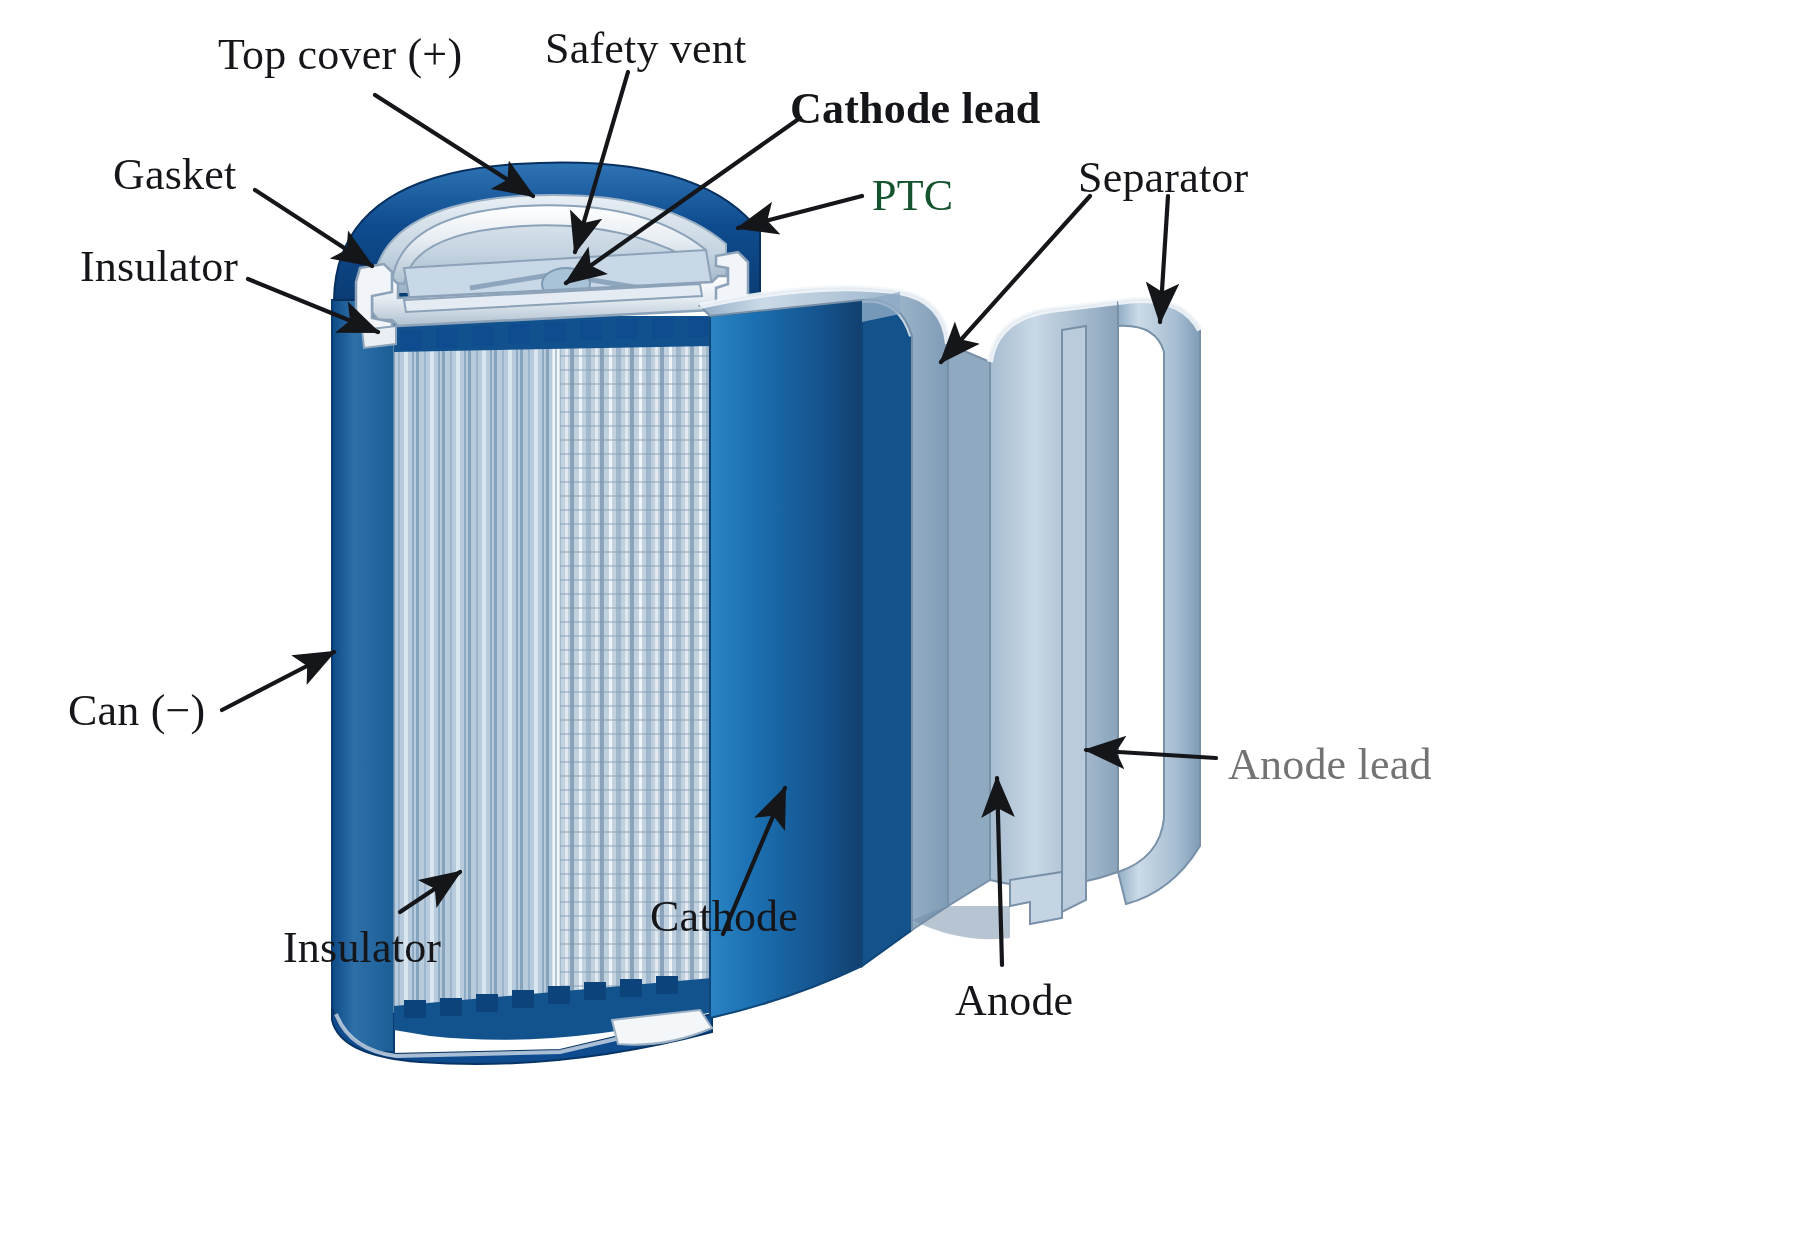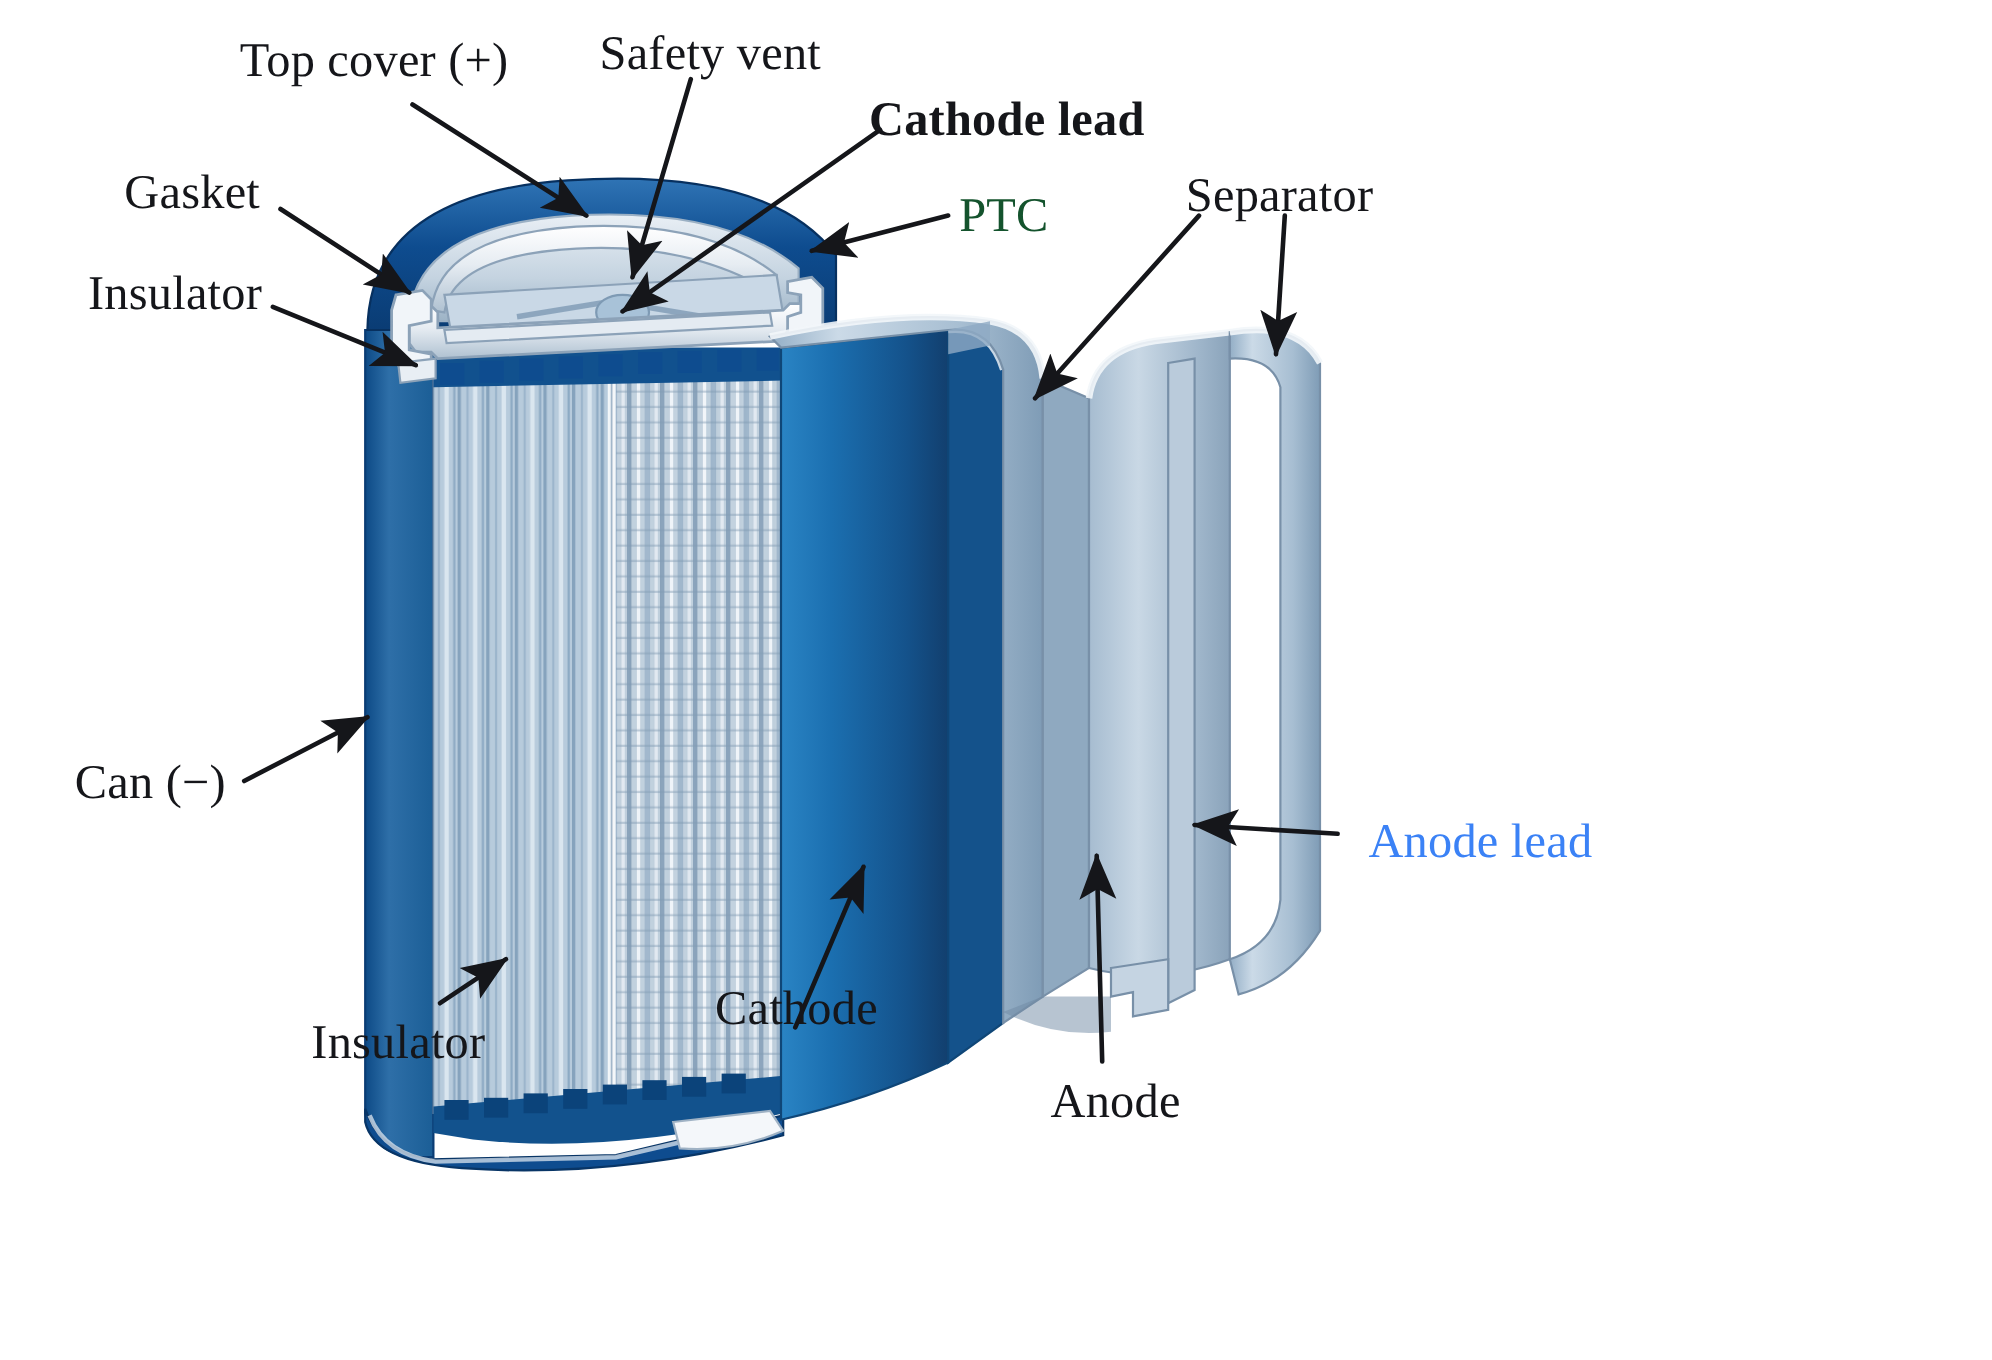--- a/index.html
+++ b/index.html
@@ -214,19 +214,19 @@
 
   <div id="labels">
       <div class="lbl" style="left: 218px; top: 32px; color: rgb(21, 22, 26);">Top cover (+)</div>
       <div class="lbl" style="left: 545px; top: 26px; color: rgb(21, 22, 26);">Safety vent</div>
       <div class="lbl" style="left: 790px; top: 86px; color: rgb(21, 22, 26); font-weight: bold;">Cathode lead</div>
       <div class="lbl" style="left: 113px; top: 152px; color: rgb(21, 22, 26);">Gasket</div>
       <div class="lbl" style="left: 872px; top: 173px; color: #14532d;">PTC</div>
       <div class="lbl" style="left: 1078px; top: 155px; color: rgb(21, 22, 26);">Separator</div>
       <div class="lbl" style="left: 80px; top: 244px; color: rgb(21, 22, 26);">Insulator</div>
       <div class="lbl" style="left: 56px; top: 688px; color: rgb(21, 22, 26); margin-left: 12px;">Can (−)</div>
-      <div class="lbl" style="left: 1228px; top: 742px; color: #3b82f6; margin-left: 16px;">Anode lead</div>
+      <div class="lbl" style="left: 1228px; top: 742px; color: #737373;">Anode lead</div>
       <div class="lbl" style="left: 283px; top: 925px; color: rgb(21, 22, 26);">Insulator</div>
       <div class="lbl" style="left: 650px; top: 894px; color: rgb(21, 22, 26);">Cathode</div>
       <div class="lbl" style="left: 955px; top: 978px; color: rgb(21, 22, 26);">Anode</div>
     </div>
 
 </div>
 
 </body></html>

